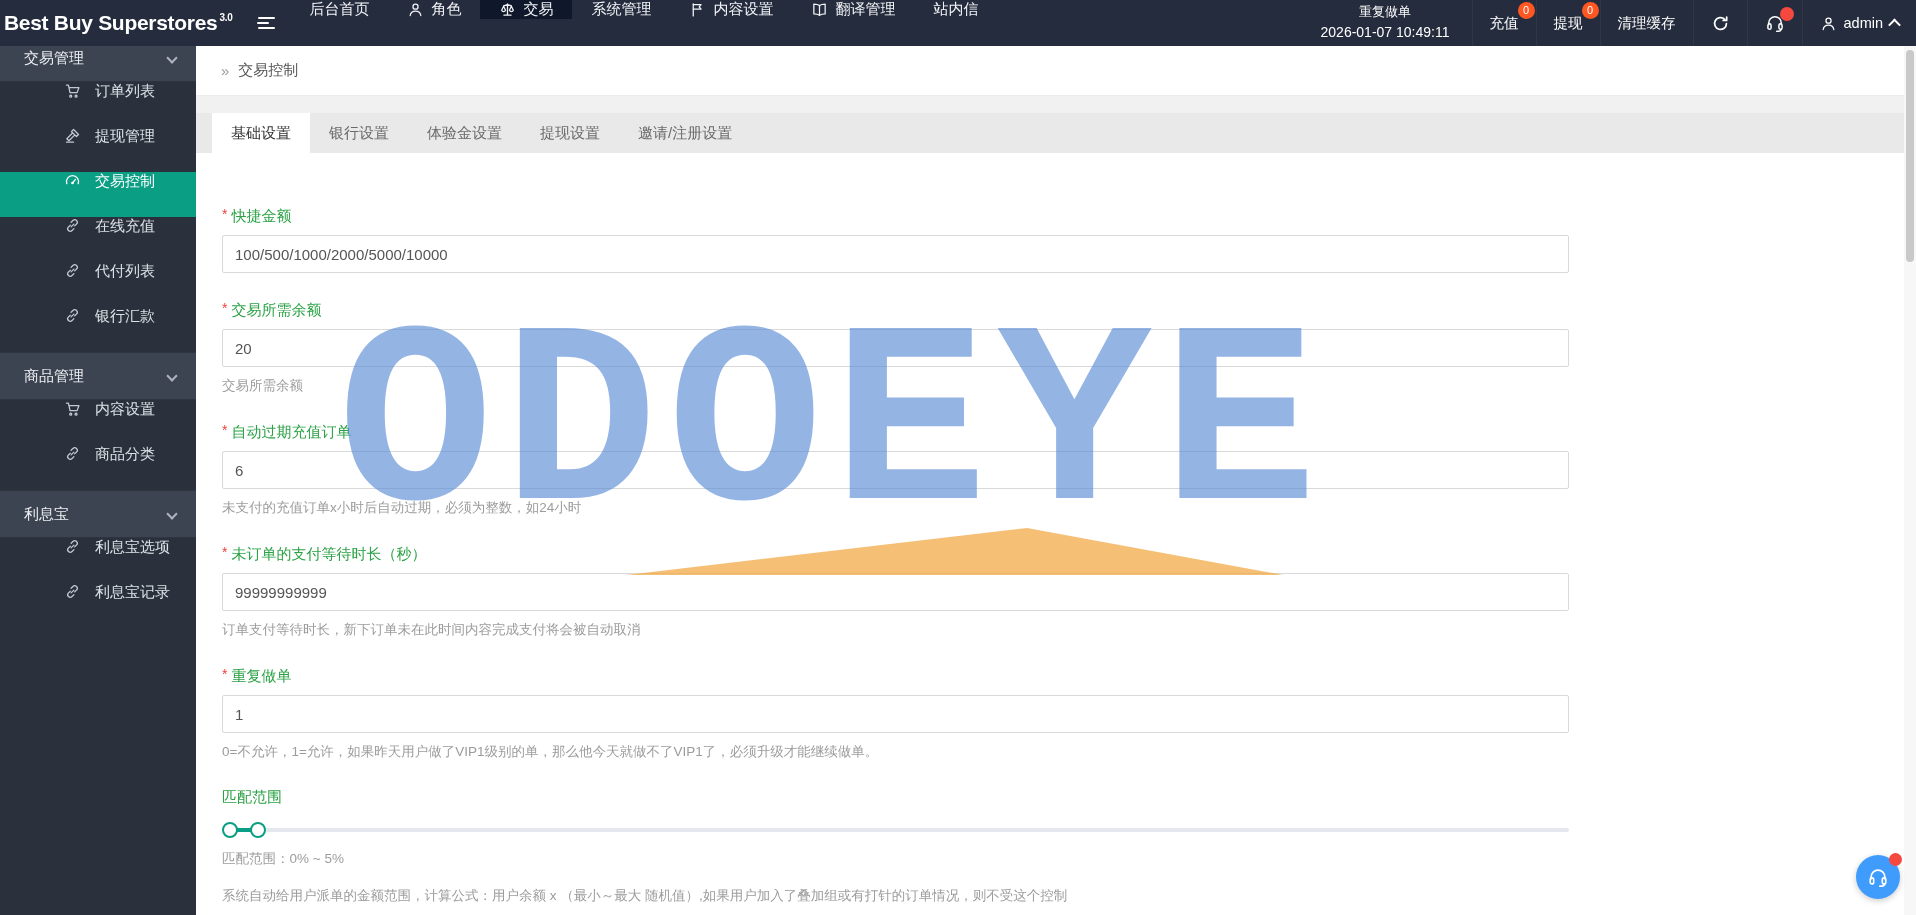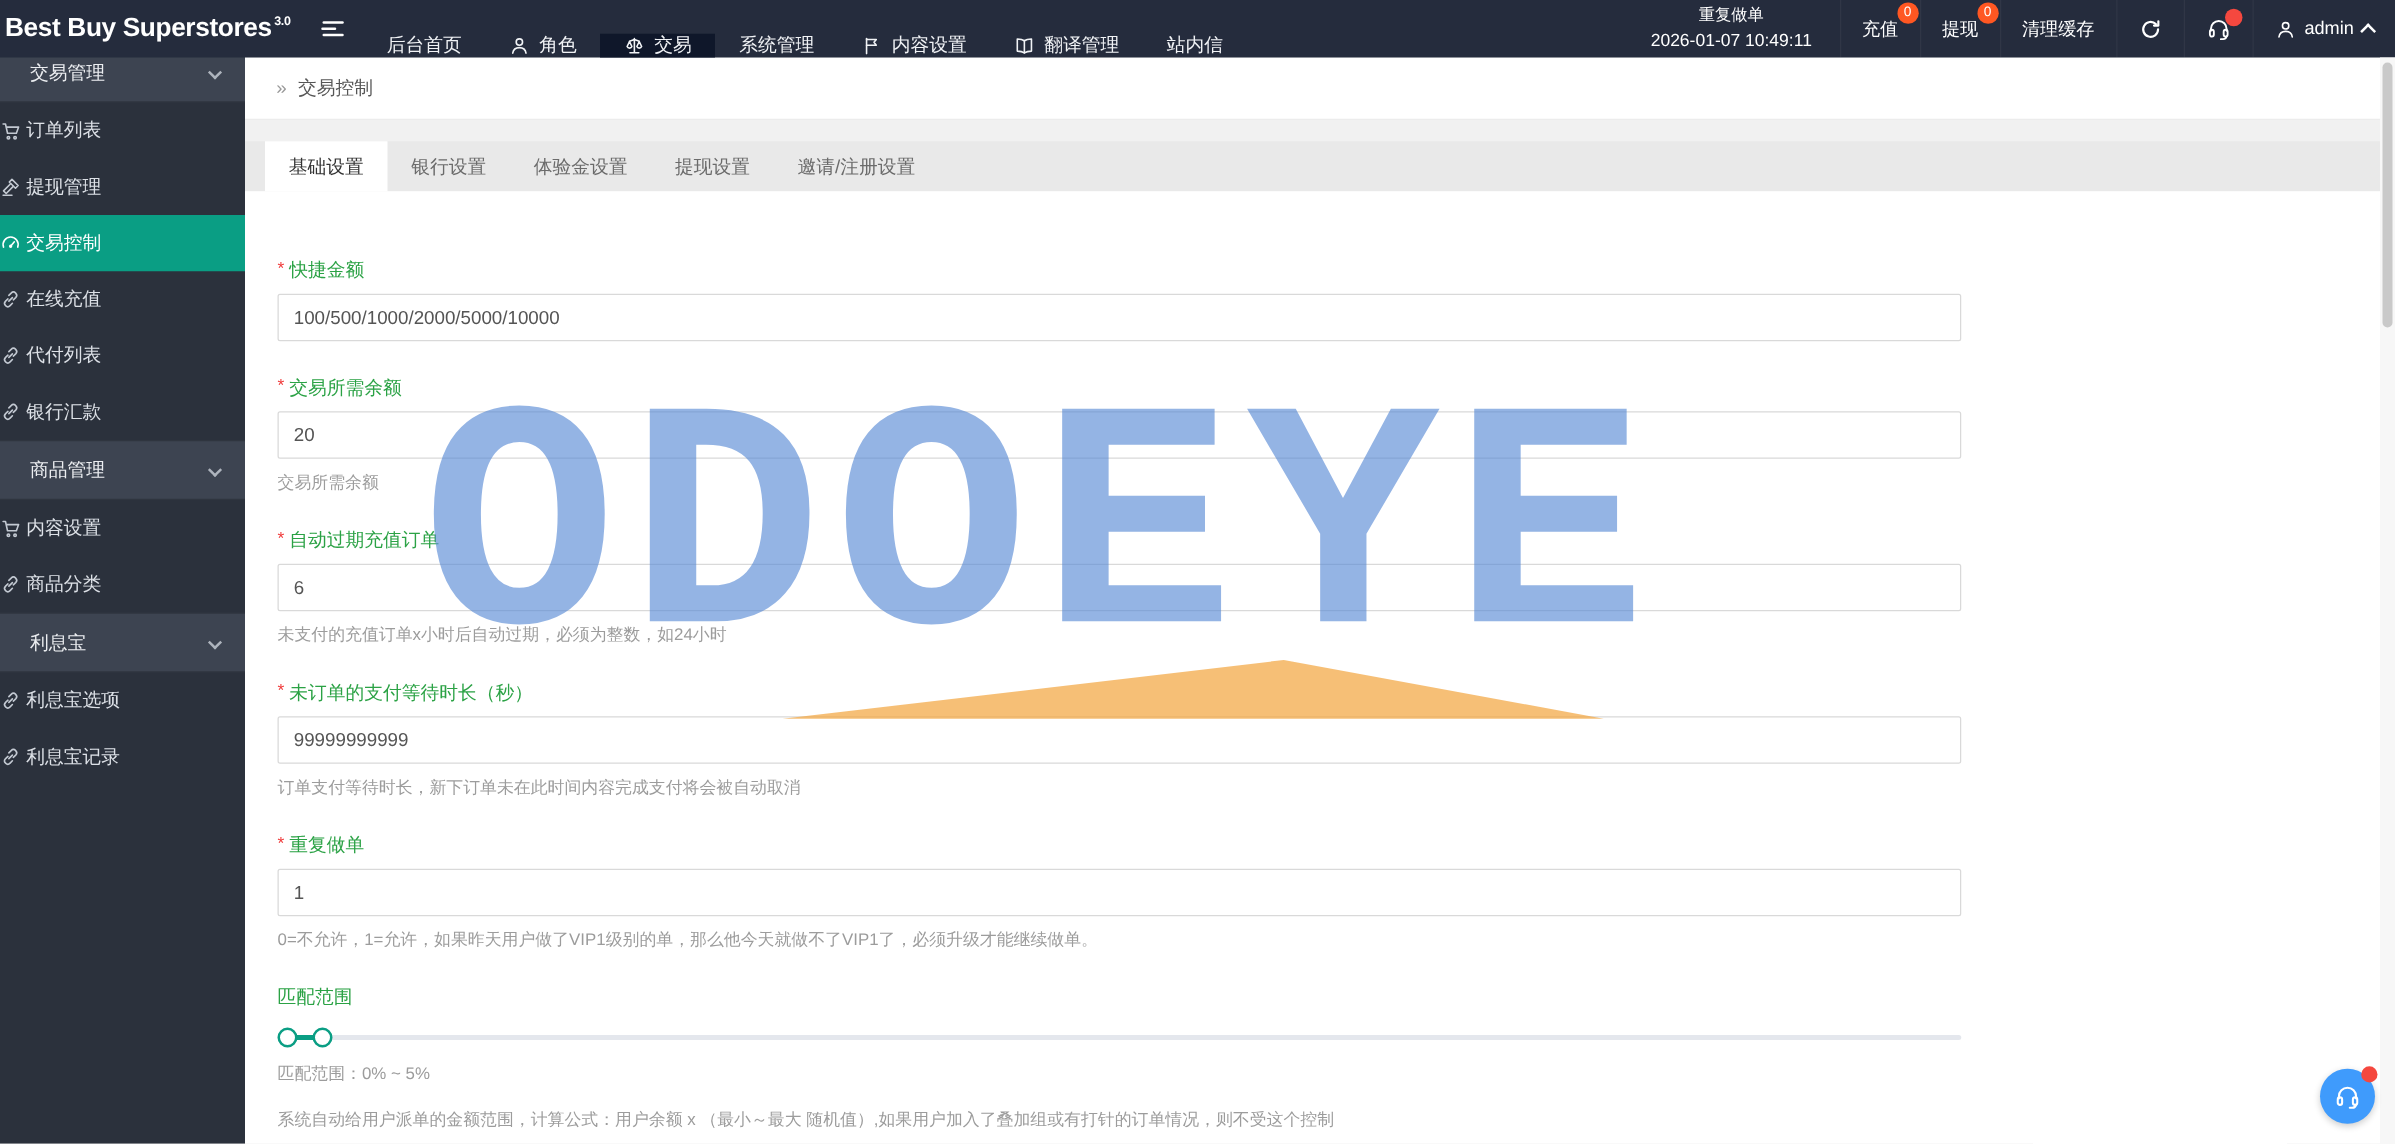--- a/index.html
+++ b/index.html
@@ -9,37 +9,37 @@
     -webkit-font-smoothing:antialiased;
   }
   .ic{width:17px;height:17px;stroke:currentColor;fill:none;stroke-width:1.8;stroke-linecap:round;stroke-linejoin:round;flex:0 0 auto}
   
   .topbar{position:absolute;top:0;left:0;right:0;height:46px;background:#252c3d;display:flex;align-items:stretch;color:#fff;z-index:20}
   .logo{display:flex;align-items:center;padding:0 10px 0 4px;font-size:21px;font-weight:bold;white-space:nowrap;letter-spacing:-.3px}
   .logo sup{font-size:10px;margin-left:2px;transform:translateY(-6px);font-weight:bold}
   .burger{width:48px;display:flex;flex-direction:column;justify-content:center;align-items:center;gap:3px;cursor:pointer}
   .burger span{display:block;height:2px;background:#fff;border-radius:1px}
   .burger span:nth-child(1){width:17px}.burger span:nth-child(2){width:12px;align-self:flex-start;margin-left:15px}.burger span:nth-child(3){width:17px}
-  .nav{display:flex;align-items:flex-end}
+  .nav{display:flex;align-items:flex-start}
   .nav-item{display:flex;align-items:center;gap:7px;padding:0 19px;font-size:15px;color:#f1f3f6;cursor:pointer}
   .nav-item.active{background:#0f172a}
   .tb-right{margin-left:auto;display:flex;align-items:stretch}
   .clock{display:flex;flex-direction:column;justify-content:center;align-items:center;padding:0 22px;line-height:1.45}
   .clock .l1{font-size:13px}.clock .l2{font-size:14px}
   .tb-action{position:relative;display:flex;align-items:center;padding:0 17px;font-size:14.5px;cursor:pointer;border-left:1px solid rgba(255,255,255,.05)}
   .badge{position:absolute;top:2px;right:1px;min-width:17px;height:17px;border-radius:9px;background:#ff5722;color:#fff;font-size:11px;line-height:17px;text-align:center;padding:0 2px;box-sizing:border-box}
   .red-dot{position:absolute;top:7px;right:8px;width:14px;height:14px;border-radius:50%;background:#f5483f}
   .chev{width:7px;height:7px;border-right:2px solid currentColor;border-bottom:2px solid currentColor;display:inline-block}
   .chev.up{transform:rotate(-135deg) translate(-1px,-1px)}
   .chev.down{transform:rotate(45deg)}
   
   .sidebar{position:absolute;top:34px;left:0;bottom:0;width:196px;background:#2b313c;z-index:10}
   .side-group{height:46px;display:flex;align-items:center;justify-content:space-between;padding:0 20px 0 24px;background:#3d4451;color:#eceef1;font-size:15px;border-top:1px solid rgba(0,0,0,.22);border-bottom:1px solid rgba(0,0,0,.22);cursor:pointer}
   .side-group .chev{color:#aeb4bd;width:6px;height:6px}
-  .side-item{height:45px;display:flex;align-items:center;gap:4px;color:#dde1e7;font-size:15px;cursor:pointer}
+  .side-item{height:45px;display:flex;gap:14px;padding-left:64px;color:#dde1e7;font-size:15px;cursor:pointer}
   .side-item .ic{color:#c3c9d2}
   .side-item.active{background:#0a9e84;color:#fff}
   .side-item.active .ic{color:#fff}
   
   .main{position:absolute;left:196px;top:46px;right:0;bottom:0;display:flex;flex-direction:column;background:#f1f1f1}
   .breadcrumb{height:49px;background:#fff;border-bottom:1px solid #ececec;display:flex;align-items:center;padding-left:25px;font-size:15px;color:#565656;flex:0 0 auto}
   .breadcrumb .arr{color:#9a9a9a;margin-right:9px;font-size:15px}
   .gap{height:17px;flex:0 0 auto}
   .tabstrip{height:40px;background:#e9e9e9;display:flex;align-items:stretch;padding-left:16px;flex:0 0 auto}
   .tab{display:flex;align-items:center;padding:0 19px;font-size:15px;color:#6b6b6b;cursor:pointer}

